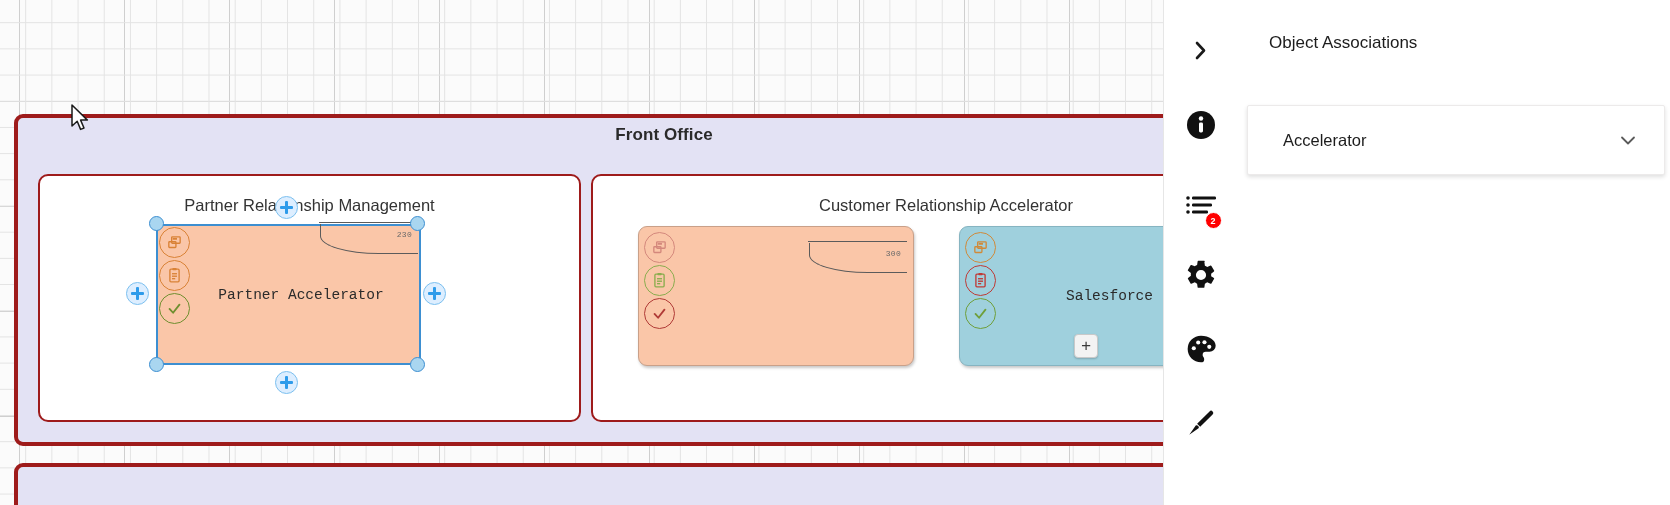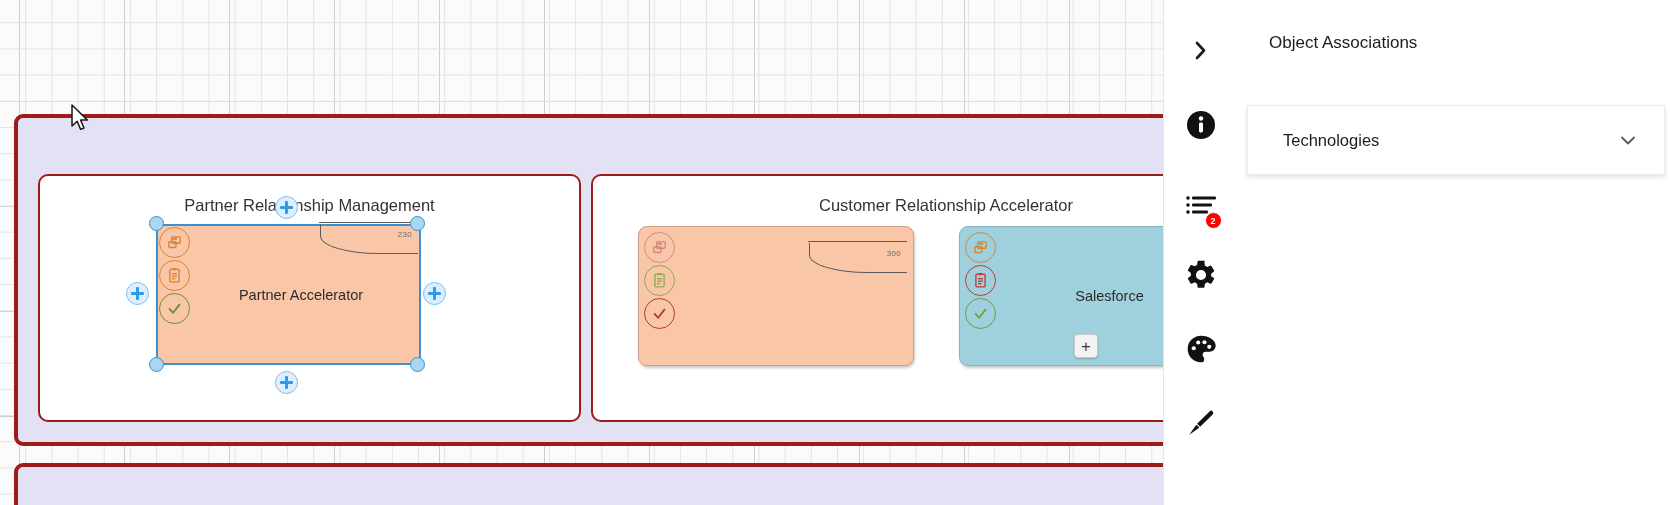--- a/index.html
+++ b/index.html
@@ -52,20 +52,21 @@
     text-align:center;
     font-size:16.5px;color:#333;white-space:nowrap;
   }
 
   
   .node{
     position:absolute;
     box-sizing:border-box;
     border-radius:0;
     overflow:visible;
+    font-family:Liberation Mono, monospace;
   }
   .node .fill{
     position:absolute;inset:0;border-radius:9px;
     box-shadow:1px 2px 3px rgba(0,0,0,.22);
   }
   .node.peach .fill{background:#fac6a8;border:1.5px solid #c9a089;}
   .node.teal  .fill{background:#9fd0dd;border:1.5px solid #86b4c1;}
   .node.selected .fill{background:#fac6a8;border:2px solid #3d8fd1;border-radius:2px;box-shadow:none;}
 
   .node-label{
@@ -169,20 +170,21 @@
   .cursor{position:absolute;left:70px;top:104px;width:22px;height:30px;pointer-events:none;}
 </style>
 </head>
 <body>
 
 <div class="app">
 
   <div class="canvas">
 
     <div class="group-box" style="left:14px;top:114px;width:1300px;height:332px;">
+      <div class="group-title">Front Office</div>
 
       <div class="cap-box" style="left:20px;top:56px;width:543px;height:248px;">
         <div class="cap-title">Partner Relationship Management</div>
       </div>
 
       <div class="cap-box" style="left:573px;top:56px;width:710px;height:248px;">
         <div class="cap-title">Customer Relationship Accelerator</div>
       </div>
     </div>
 
@@ -358,21 +360,21 @@
           <path d="M8.2,13.6,3.2,20.8l7.2-5a2.1,2.1,0,0,0-2.2-2.2Z" fill="#111"></path>
         </svg>
       </div>
     </div>
 
     <div class="rail-content">
       <div class="rail-heading">Object Associations</div>
 
       <div class="accordion">
         <div class="accordion-row">
-          <span class="accordion-label">Technologies</span>
+          <span class="accordion-label">Accelerator</span>
           <span class="chev-down">
             <svg width="20" height="20" viewBox="0 0 20 20" fill="none" stroke="#5a5a5a" stroke-width="1.8" stroke-linecap="round" stroke-linejoin="round">
               <polyline points="4,7.5 10,13.5 16,7.5"></polyline>
             </svg>
           </span>
         </div>
       </div>
     </div>
   </div>
 </div>

